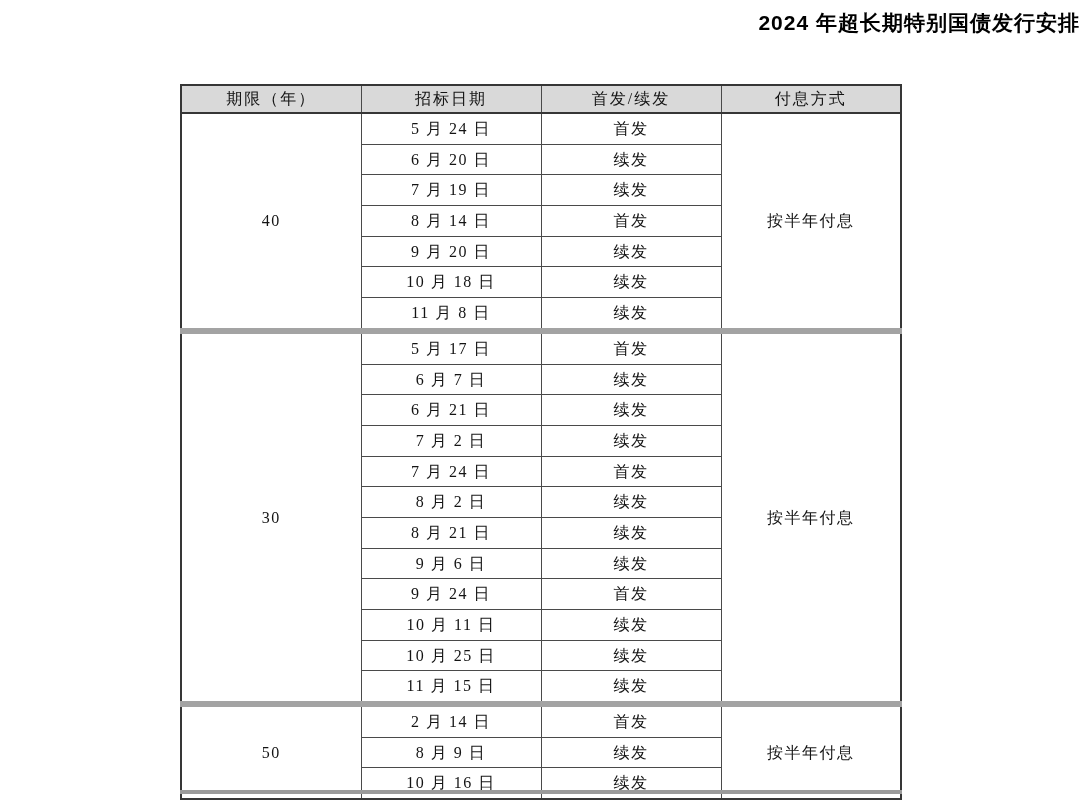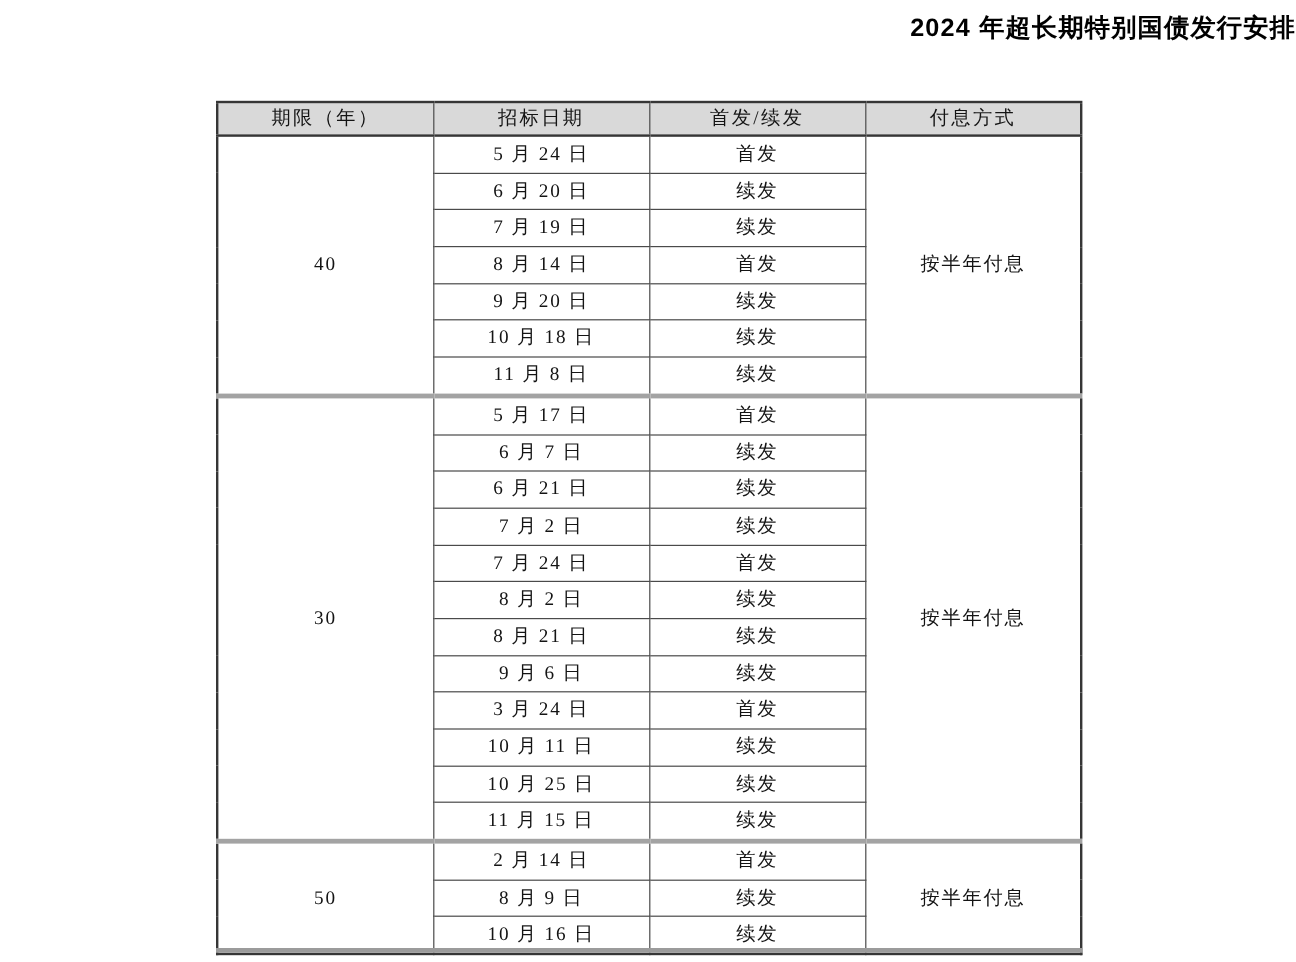--- a/index.html
+++ b/index.html
@@ -45,21 +45,21 @@
     line-height: 1.1;
   }
   .tbl thead th {
     background: #d9d9d9;
     height: 26px;
     border-top: 2px solid #363636;
     border-bottom: 2px solid #363636;
     letter-spacing: 2px;
   }
   .tbl tbody td { height: 29.7px; margin-top: 44px; }
-  tr.group-start td { border-top: 4px solid #a3a3a3; }
+  tr.group-start td { border-top: 6px solid #a3a3a3; }
   .bottom-shadow {
     position: absolute;
     left: 180px;
     top: 790px;
     width: 722px;
     height: 4px;
     background: #9b9b9b;
   }
 </style>
 </head>
@@ -145,21 +145,21 @@
       </tr>
       <tr>
         <td>8 月 21 日</td>
         <td>续发</td>
       </tr>
       <tr>
         <td>9 月 6 日</td>
         <td>续发</td>
       </tr>
       <tr>
-        <td>3 月 24 日</td>
+        <td>9 月 24 日</td>
         <td>首发</td>
       </tr>
       <tr>
         <td>10 月 11 日</td>
         <td>续发</td>
       </tr>
       <tr>
         <td>10 月 25 日</td>
         <td>续发</td>
       </tr>

